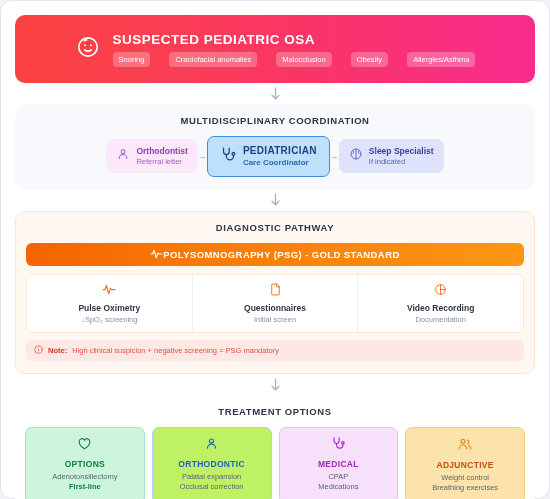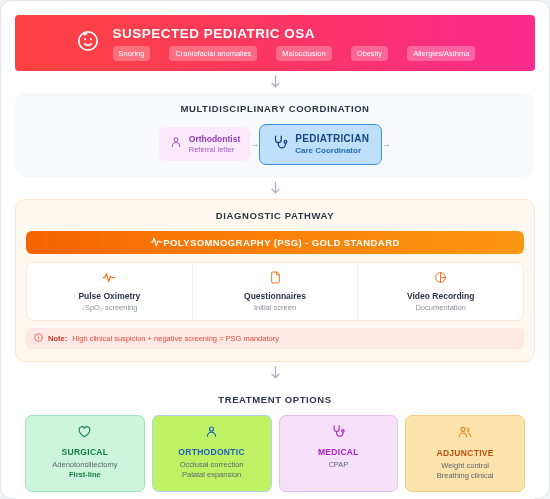--- a/index.html
+++ b/index.html
@@ -20,22 +20,22 @@
     box-sizing: border-box;
     background: #ffffff;
     border: 1px solid #e3e6eb;
     border-radius: 12px;
     padding: 14px;
   }
 
   
   .hero {
     position: relative;
-    height: 56px;
-    border-radius: 4px;
+    height: 68px;
+    border-radius: 10px;
     background: linear-gradient(90deg, #fb4141 0%, #fb3f4e 22%, #fa3566 55%, #f92b8e 100%);
     display: flex;
     align-items: center;
     justify-content: center;
     gap: 12px;
     overflow: hidden;
   }
   .hero-icon { flex: 0 0 auto; display: block; }
   .hero-text { display: flex; flex-direction: column; gap: 5px; }
   .hero-title {
@@ -250,20 +250,34 @@
           </svg>
         </span>
         <span class="lines">
           <span class="n">PEDIATRICIAN</span>
           <span class="s">Care Coordinator</span>
         </span>
       </div>
 
       <span class="arrow-right">→</span>
 
+      <div class="coord-card c-sleep">
+        <span>
+          <svg width="14" height="14" viewBox="0 0 24 24" fill="none" stroke="#5b60c4" stroke-width="1.6" stroke-linecap="round">
+            <circle cx="12" cy="12" r="8.5"></circle>
+              <path d="M12 3.5v17"></path>
+            <path d="M7 6.5c1.5 1.5 1.5 3 0 4.5"></path>
+              <path d="M17 6.5c-1.5 1.5-1.5 3 0 4.5"></path>
+          </svg>
+        </span>
+        <span class="lines">
+          <span class="n">Sleep Specialist</span>
+          <span class="s">If indicated</span>
+        </span>
+      </div>
 
     </div>
   </div>
 
   <div class="arrow-down">
     <svg width="11" height="14" viewBox="0 0 12 16" fill="none" stroke="#aab2bf" stroke-width="1.5" stroke-linecap="round" stroke-linejoin="round">
       <path d="M6 1v12"></path>
         <path d="M2 9.5l4 4 4-4"></path>
     </svg>
   </div>
@@ -337,60 +351,61 @@
     <div class="section-title">TREATMENT OPTIONS</div>
 
     <div class="treat-row">
 
       <div class="treat-card t-surg">
         <div class="ic">
           <svg width="15" height="15" viewBox="0 0 24 24" fill="none" stroke="#128040" stroke-width="1.8" stroke-linecap="round" stroke-linejoin="round">
             <path d="M12 20.5S3.5 15 3.5 9a4.5 4.5 0 0 1 8.5-2.2A4.5 4.5 0 0 1 20.5 9c0 6-8.5 11.5-8.5 11.5z"></path>
           </svg>
         </div>
-        <div class="n">SURGICAL</div>
+        <div class="n">OPTIONS</div>
         <div class="s">Adenotonsillectomy</div>
         <div class="hl">First-line</div>
       </div>
 
       <div class="treat-card t-orth">
         <div class="ic">
           <svg width="15" height="15" viewBox="0 0 24 24" fill="none" stroke="#1f5fc4" stroke-width="1.8" stroke-linecap="round">
             <circle cx="12" cy="8" r="3.2"></circle>
               <path d="M5.5 19.5a6.5 6.5 0 0 1 13 0"></path>
           </svg>
         </div>
         <div class="n">ORTHODONTIC</div>
+        <div class="s">Palatal expansion</div>
         <div class="s">Occlusal correction</div>
-        <div class="s">Palatal expansion</div>
       </div>
 
       <div class="treat-card t-med">
         <div class="ic">
           <svg width="15" height="15" viewBox="0 0 24 24" fill="none" stroke="#a523c0" stroke-width="1.8" stroke-linecap="round" stroke-linejoin="round">
             <path d="M5 3v5a4 4 0 0 0 8 0V3"></path>
             <path d="M9 12v2.5a5 5 0 0 0 10 0V13"></path>
             <circle cx="19" cy="11" r="2"></circle>
           </svg>
         </div>
         <div class="n">MEDICAL</div>
         <div class="s">CPAP</div>
+        <div class="s">Medications</div>
       </div>
 
       <div class="treat-card t-adj">
         <div class="ic">
           <svg width="16" height="16" viewBox="0 0 24 24" fill="none" stroke="#e08a22" stroke-width="1.8" stroke-linecap="round">
             <circle cx="9" cy="8" r="3"></circle>
               <path d="M3.5 19a5.5 5.5 0 0 1 11 0"></path>
             <path d="M16 6.2a3 3 0 0 1 0 5.6"></path>
               <path d="M17.5 14.2a5 5 0 0 1 3 4.8"></path>
           </svg>
         </div>
         <div class="n">ADJUNCTIVE</div>
         <div class="s">Weight control</div>
-        <div class="s">Breathing clinical</div>
+        <div class="s">Breathing exercises</div>
       </div>
 
     </div>
 
   </div>
 
 </div>
 
 </body></html>

